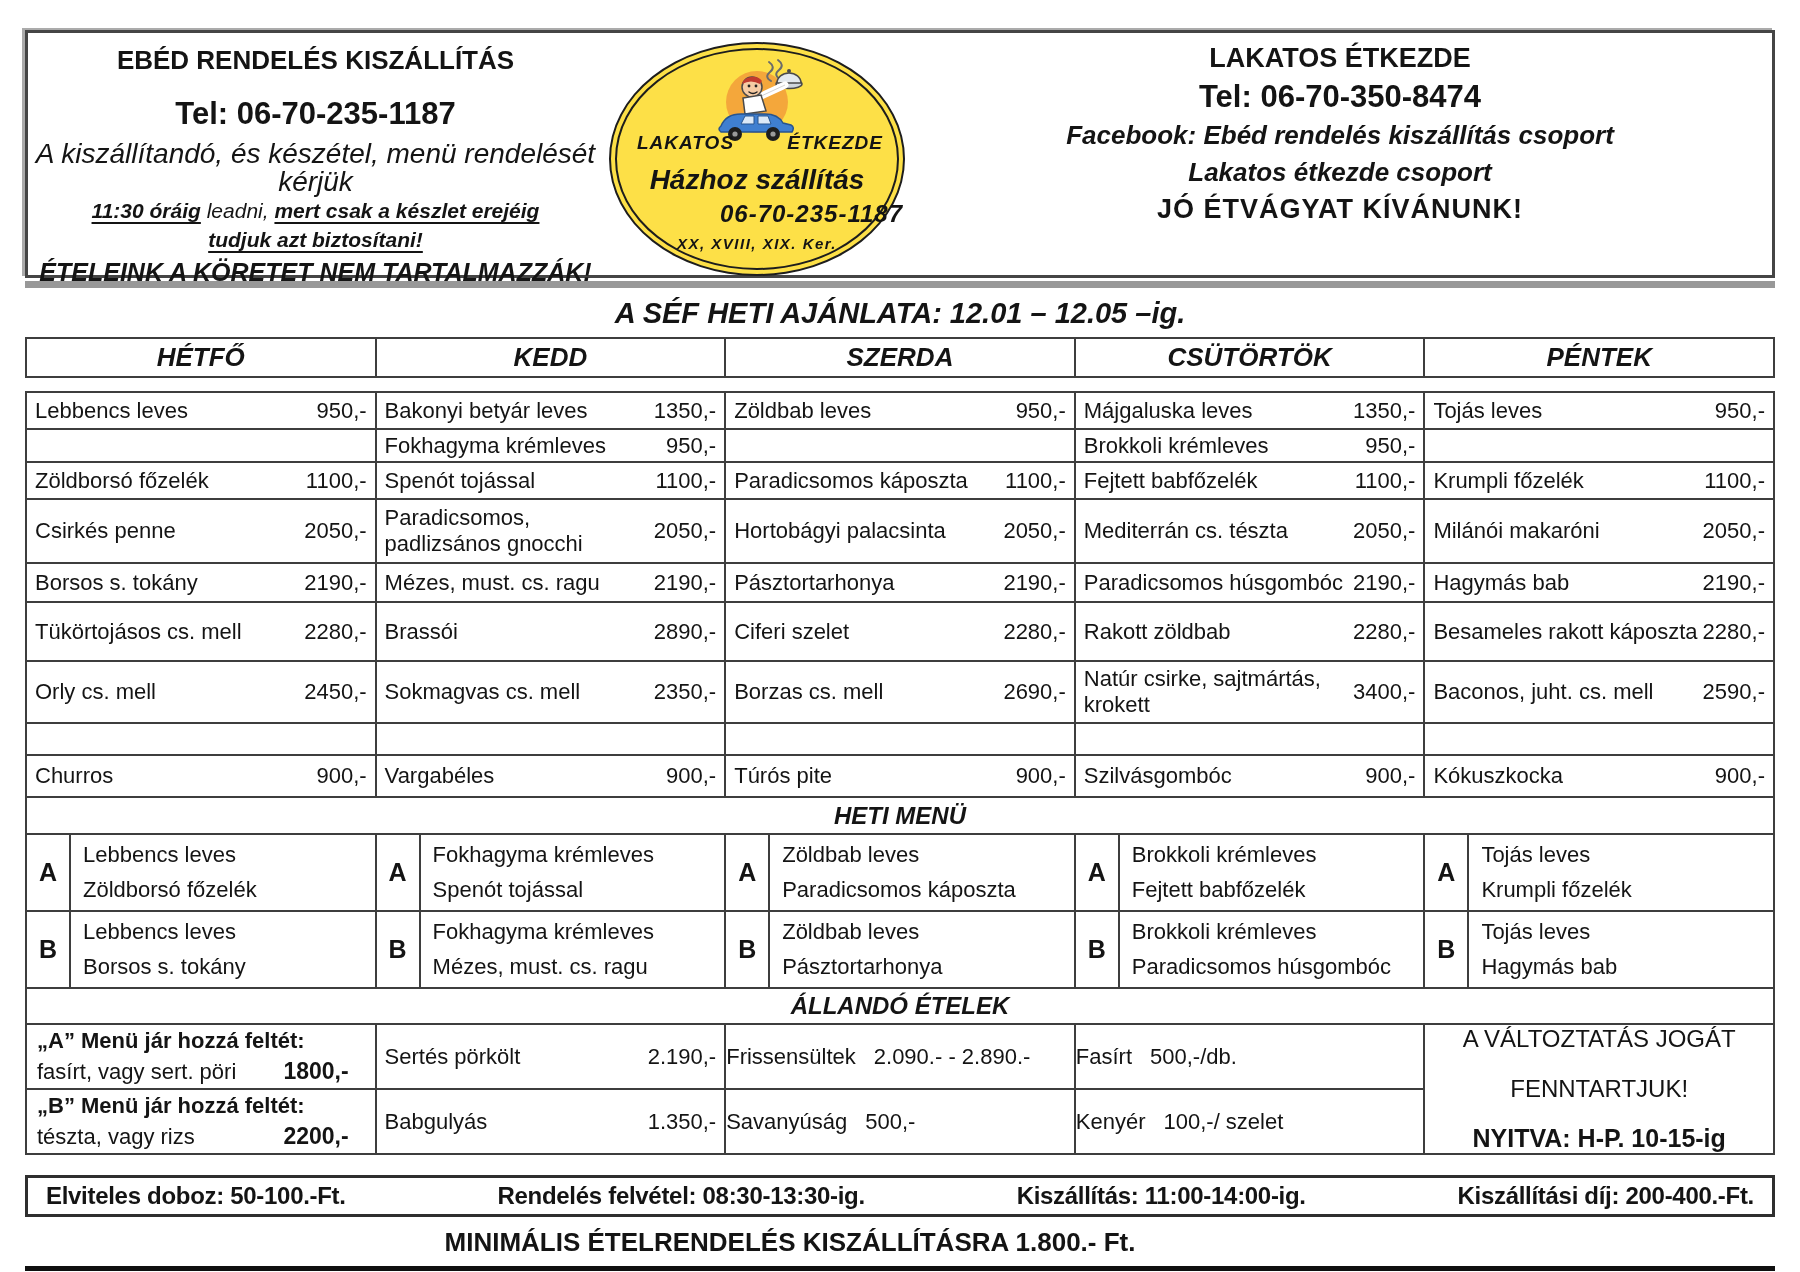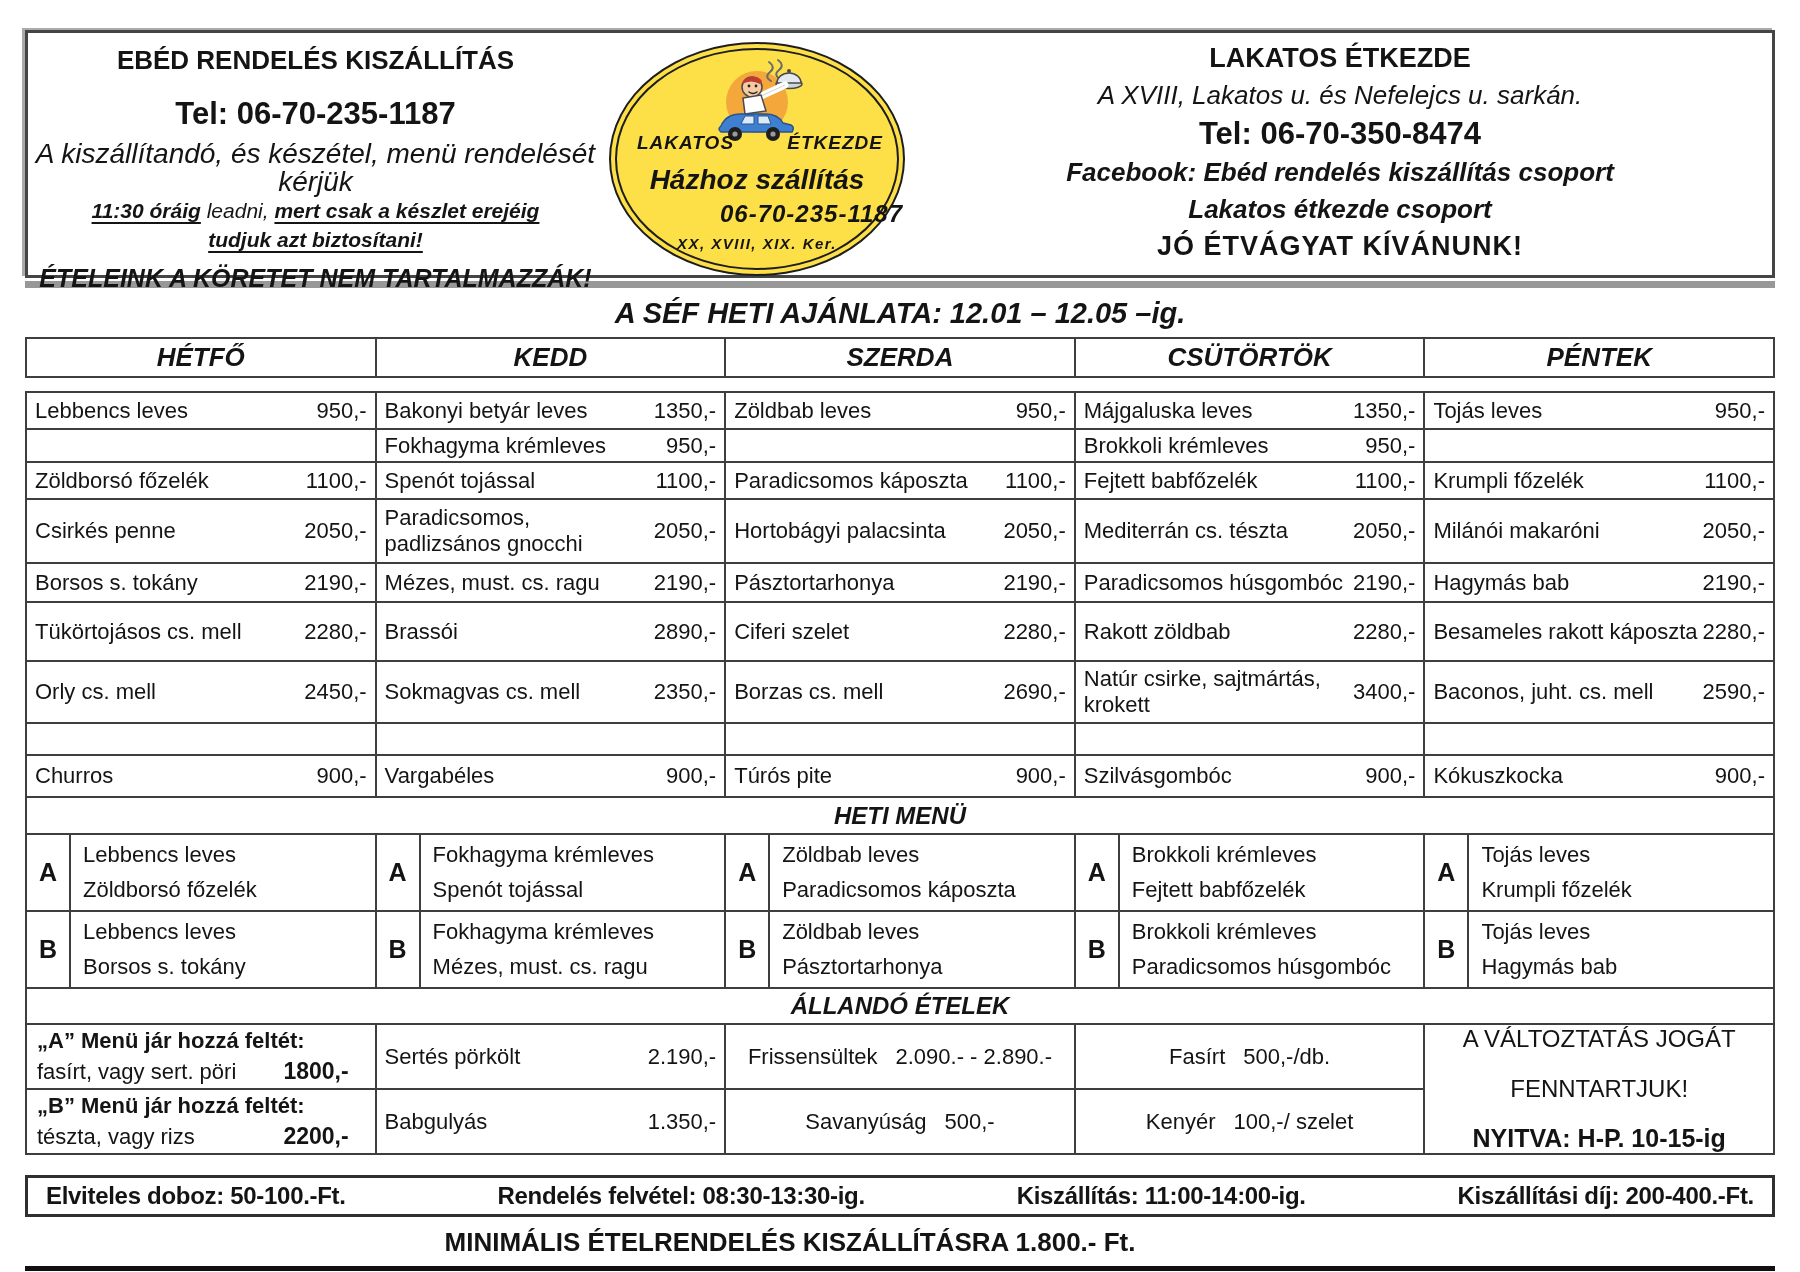--- a/index.html
+++ b/index.html
@@ -10,21 +10,21 @@
   .header-box{margin-top:30px;height:248px;border:3px solid #454545;box-shadow:-3px -2px 0 #ababab;
               display:flex;box-sizing:border-box;background:#fff;}
   .shadow-band{height:7px;background:#989898;margin-top:3px;}
   .b{font-weight:bold;} .i{font-style:italic;} .bi{font-weight:bold;font-style:italic;}
   .u{text-decoration:underline;text-decoration-thickness:2px;text-underline-offset:4px;}
   .hleft{width:575px;text-align:center;padding-top:12px;}
   .hleft .l1{font-size:26px;margin-bottom:20px;}
   .hleft .l2{font-size:31px;margin-bottom:8px;}
   .hleft .l3{font-size:28px;line-height:28px;}
   .hleft .l4{font-size:21px;line-height:29px;}
-  .hleft .l5{font-size:21px;line-height:29px;margin-bottom:10px;}
+  .hleft .l5{font-size:21px;line-height:29px;margin-bottom:4px;}
   .hleft .l6{font-size:25px;}
   .hright{flex:1;text-align:center;padding-top:10px;}
   .hright .r1{font-size:27px;margin-bottom:5px;}
   .hright .r2{font-size:26px;margin-bottom:5px;line-height:32px;}
   .hright .r3{font-size:31px;margin-bottom:5px;}
   .hright .r4{font-size:26px;margin-bottom:6px;line-height:31px;}
   .hright .r5{font-size:26px;margin-bottom:6px;line-height:31px;}
   .hright .r6{font-size:27px;letter-spacing:1px;}
 
   
@@ -62,21 +62,21 @@
   .ab{display:flex;height:75px;}
   .ab .letter{width:42px;display:flex;align-items:center;justify-content:center;
               font-weight:bold;font-size:25px;border-right:2px solid #3e3e3e;}
   .ab-items{flex:1;display:flex;flex-direction:column;justify-content:center;gap:9px;padding-left:12px;font-size:22px;}
 
   tr.r-k td{height:63px;}
   .menu-note{padding:2px 10px;font-size:22px;}
   .menu-note .t{font-weight:bold;font-size:22px;margin-bottom:4px;}
   .menu-note .d{display:flex;justify-content:space-between;align-items:baseline;padding-right:16px;}
   .menu-note .d .p{font-weight:bold;font-size:23px;}
-  .ccell{display:flex;justify-content:center;align-items:center;gap:18px;font-size:22px;}
+  .ccell{display:flex;align-items:center;gap:18px;font-size:22px;}
   .notice{display:flex;flex-direction:column;align-items:center;justify-content:space-between;gap:0;font-size:24px;height:100%;}
   .notice .open{font-weight:bold;font-size:25px;}
 
   
   .footer-bar{margin-top:20px;height:42px;border:3px solid #2f2f2f;box-sizing:border-box;
               display:flex;align-items:center;justify-content:space-between;padding:0 18px;
               font-weight:bold;font-size:24px;letter-spacing:-0.3px;}
   .minimum{margin-top:10px;text-align:center;font-weight:bold;font-size:26px;transform:translateX(-110px);}
   .bottom-rule{margin-top:8px;height:5px;background:#101010;}
 </style>
@@ -128,21 +128,20 @@
         <div class="logo-word-left">LAKATOS</div>
         <div class="logo-word-right">ÉTKEZDE</div>
         <div class="logo-tagline">Házhoz szállítás</div>
         <div class="logo-phone">06-70-235-1187</div>
         <div class="logo-districts">XX, XVIII, XIX. Ker.</div>
       </div>
     </div>
 
     <div class="hright">
       <div class="r1 b">LAKATOS ÉTKEZDE</div>
-      <div class="r2 i">A XVIII, Lakatos u. és Nefelejcs u. sarkán.</div>
       <div class="r3 b">Tel: 06-70-350-8474</div>
       <div class="r4 bi">Facebook: Ebéd rendelés kiszállítás csoport</div>
       <div class="r5 bi">Lakatos étkezde csoport</div>
       <div class="r6 b">JÓ ÉTVÁGYAT KÍVÁNUNK!</div>
     </div>
   </div>
   <div class="shadow-band"></div>
 
   <div class="main-title">A SÉF HETI AJÁNLATA: 12.01 – 12.05 –ig.</div>
 

